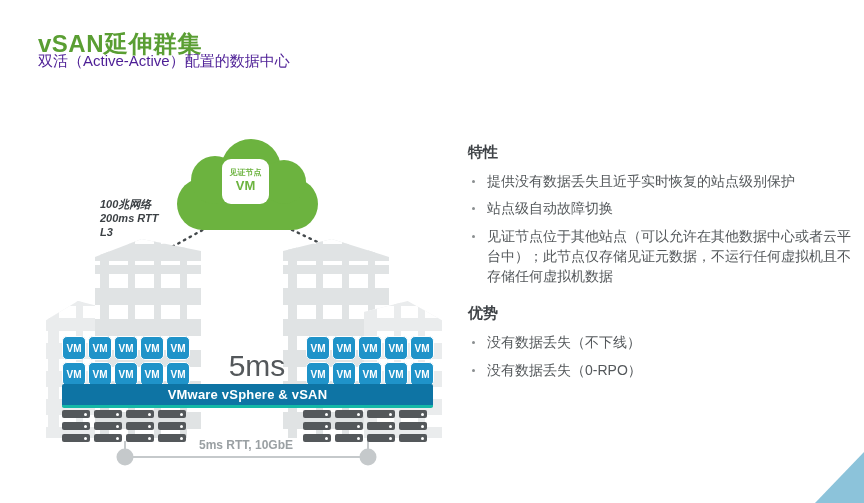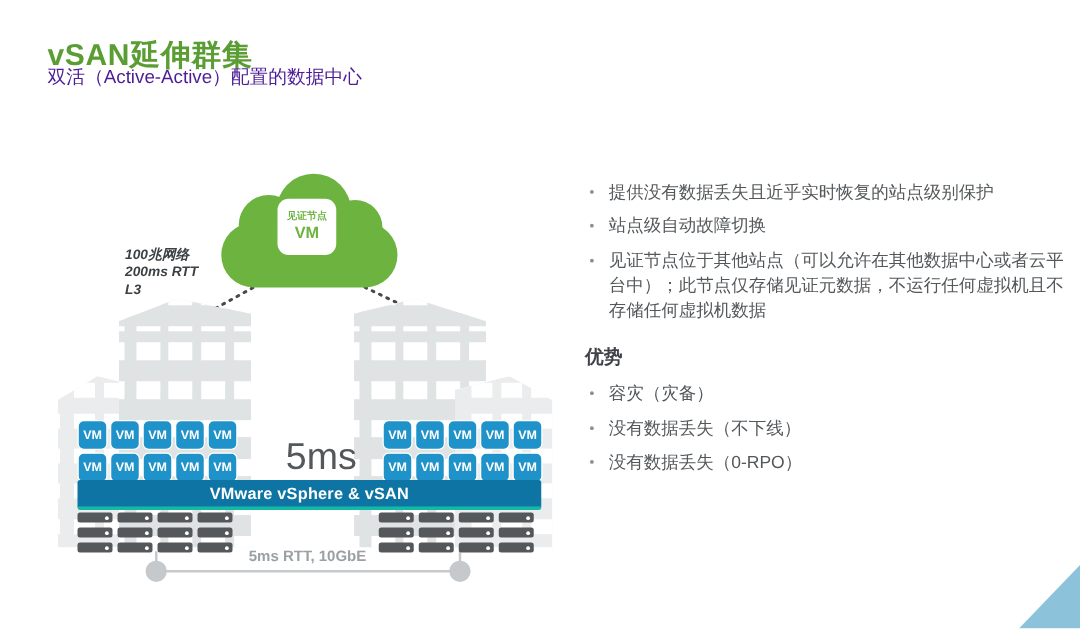--- a/index.html
+++ b/index.html
@@ -244,37 +244,35 @@
       <div class="srv"></div>
       <div class="srv"></div>
       <div class="srv"></div>
     </div>
 
     <div class="linklabel">5ms RTT, 10GbE</div>
 
   </div>
 
   <div class="panel">
+    <h2>特性</h2>
     <ul>
       <li>
           <span>提供没有数据丢失且近乎实时恢复的站点级别保护</span>
         </li>
       <li>
           <span>站点级自动故障切换</span>
         </li>
       <li>
           <span>见证节点位于其他站点（可以允许在其他数据中心或者云平台中）；此节点仅存储见证元数据，不运行任何虚拟机且不存储任何虚拟机数据</span>
         </li>
     </ul>
     <h2 class="second">优势</h2>
     <ul>
       <li>
-          <span>容灾（灾备）</span>
-        </li>
-      <li>
           <span>没有数据丢失（不下线）</span>
         </li>
       <li>
           <span>没有数据丢失（0-RPO）</span>
         </li>
     </ul>
   </div>
 
   <div class="corner"></div>
 

